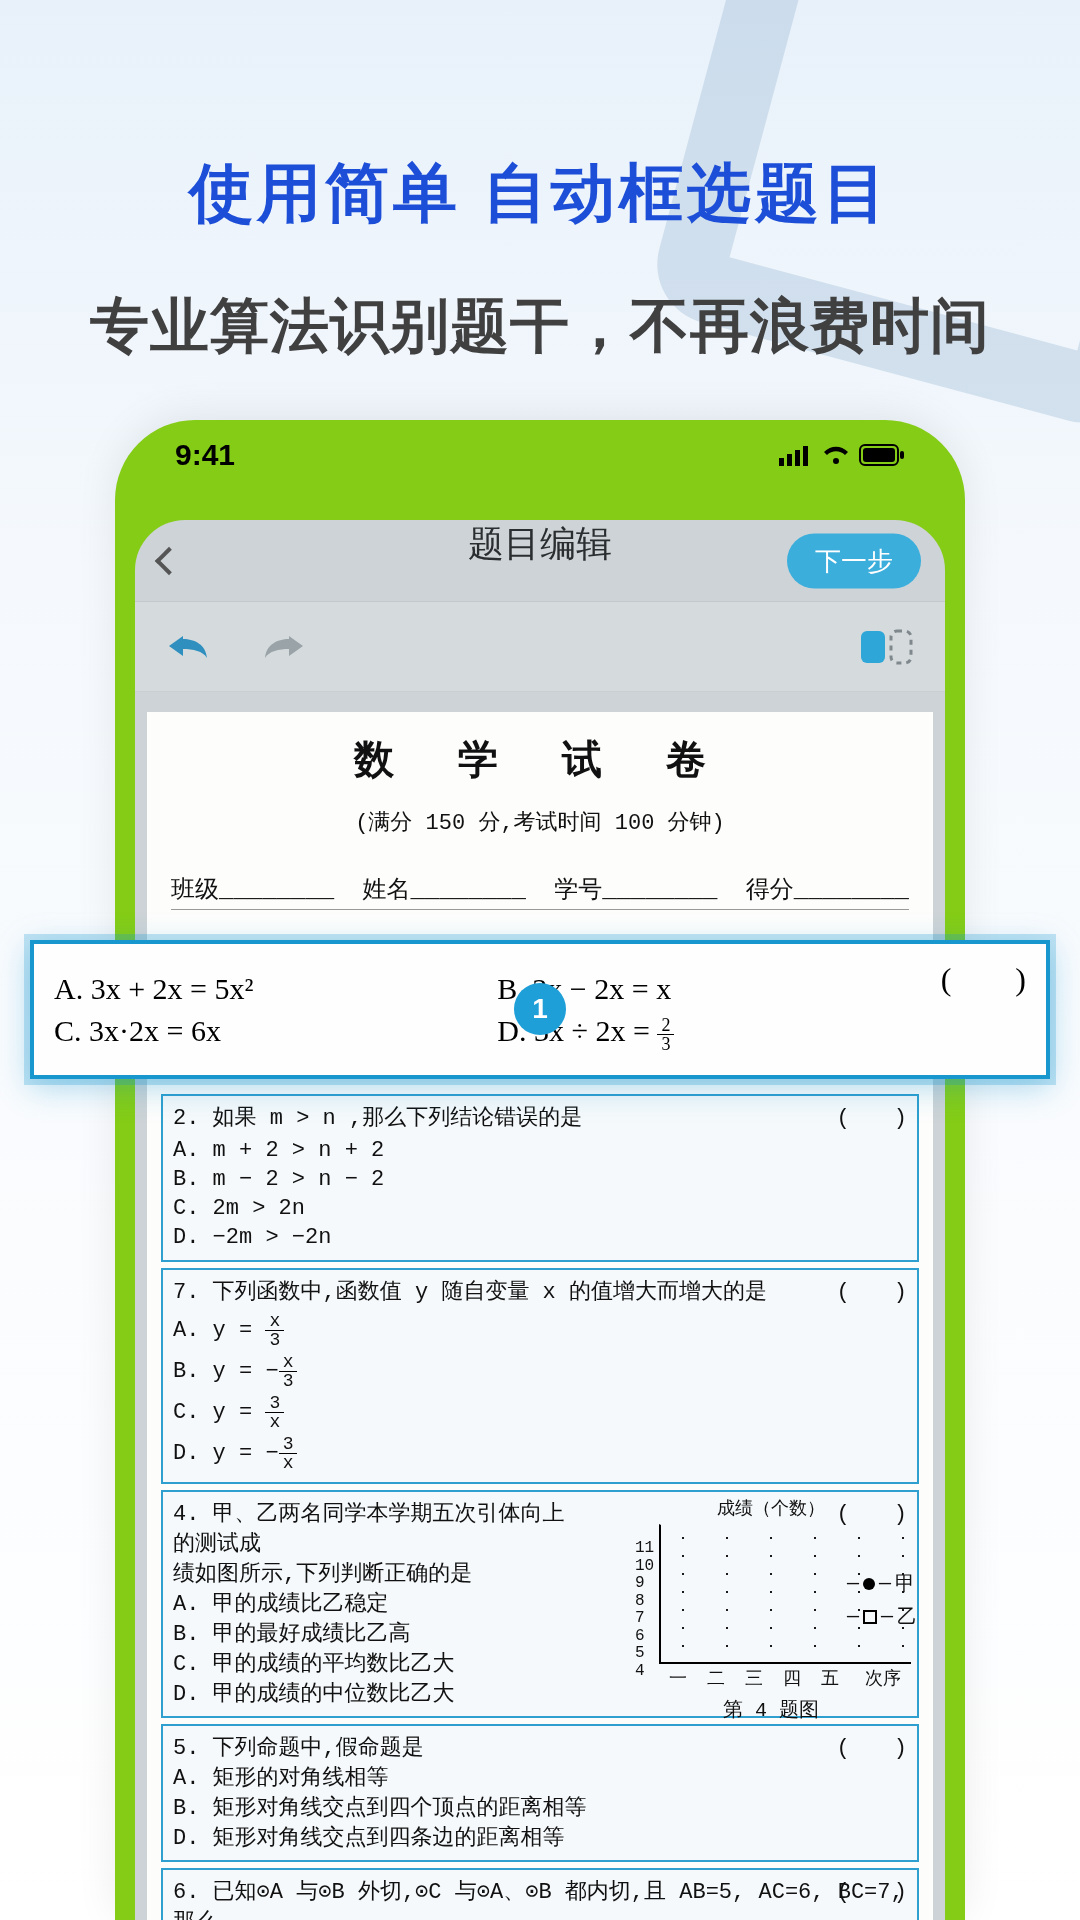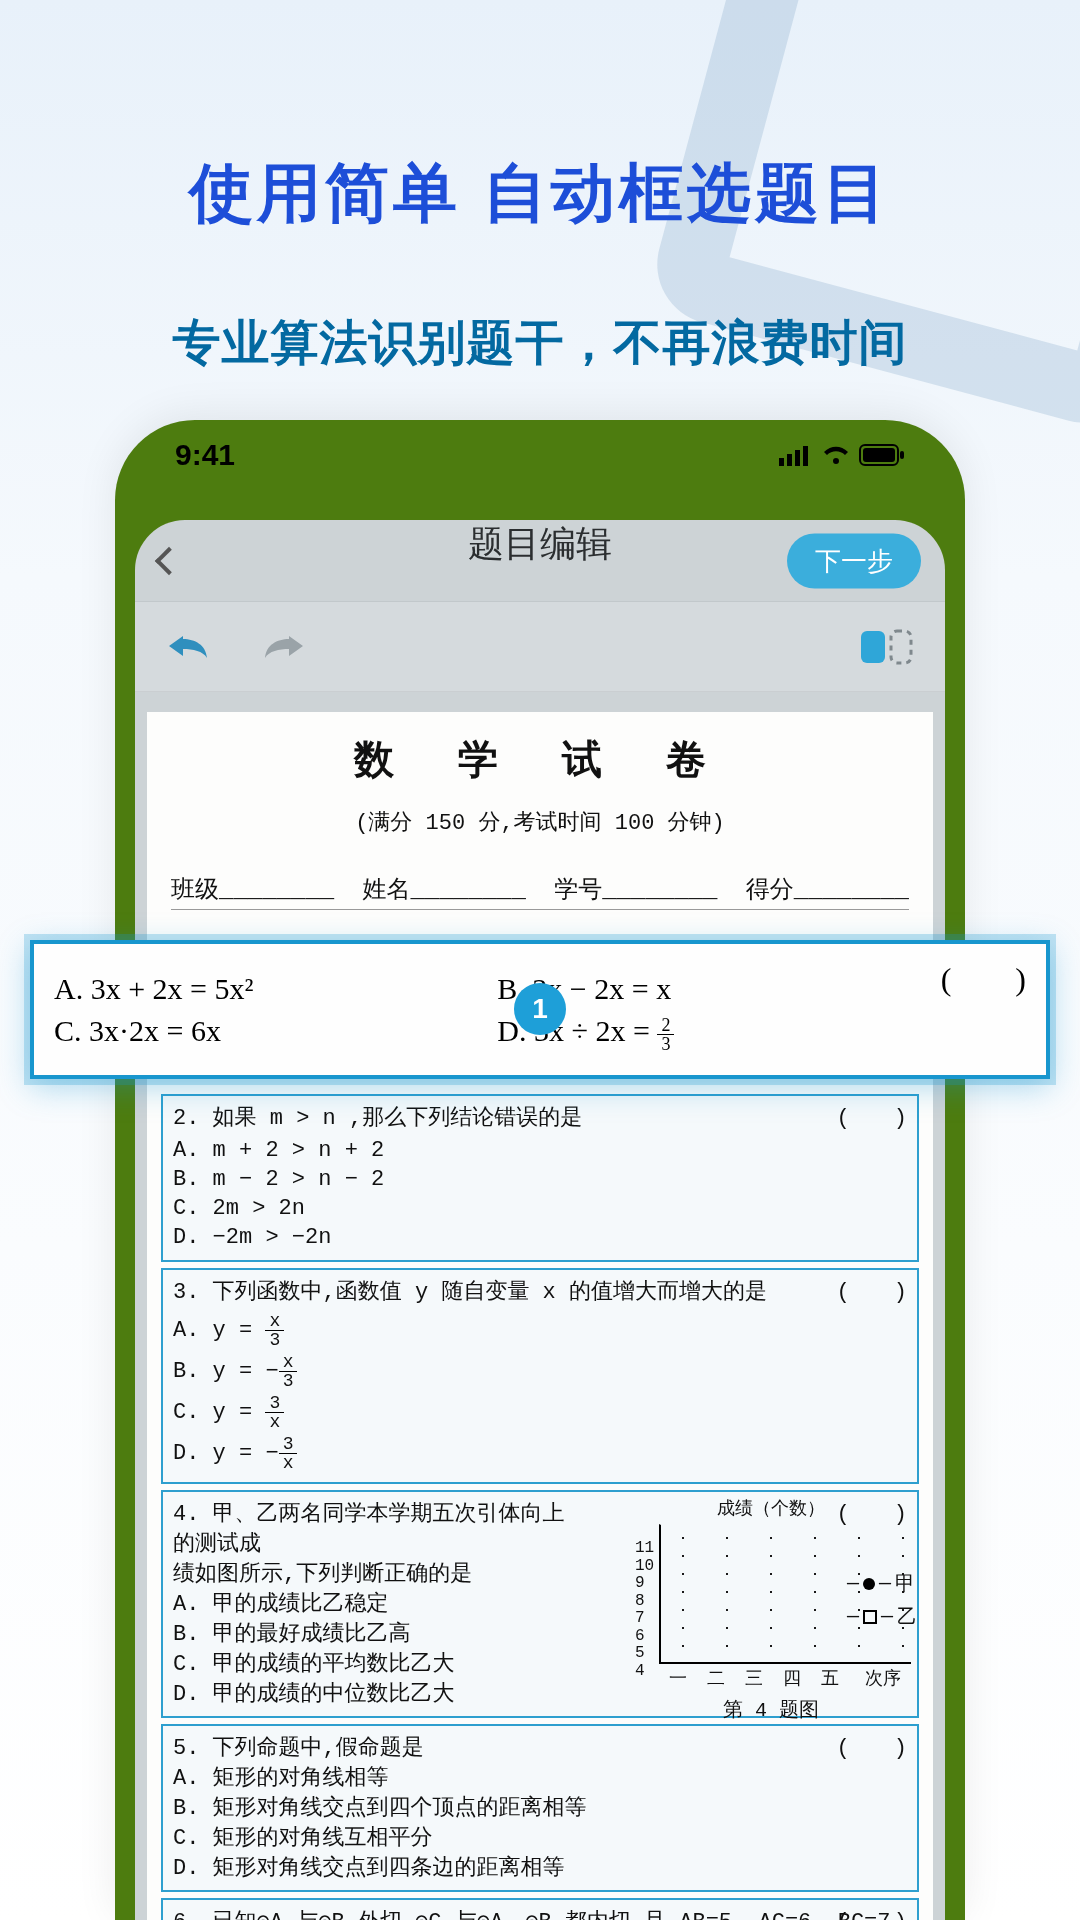--- a/index.html
+++ b/index.html
@@ -17,28 +17,28 @@
     transform: rotate(15deg);
     z-index: 0;
   }
   .hero {
     position: relative;
     z-index: 1;
     text-align: center;
     padding-top: 150px;
   }
   .hero h1 { font-size: 64px; font-weight: 900; letter-spacing: 4px; color:#1d4ed8; }
-  .hero h2 { font-size: 48px; font-weight: 800; margin-top: 74px; color:#0369a1; letter-spacing:1px;}
+  .hero h2 { font-size: 59px; font-weight: 800; margin-top: 50px; color:#404040; letter-spacing:1px;}
   .phone-wrap {
     position: absolute;
     left: 50%; transform: translateX(-50%);
     top: 420px;
     width: 850px;
     height: 1500px;
-    background:#4d7c0f;
+    background:#84cc16;
     border-radius: 80px 80px 0 0;
     box-shadow: 0 -5px 40px rgba(0,0,0,.08);
     z-index:1;
     overflow: hidden;
   }
   .statusbar {
     height: 70px;
     display:flex; align-items:center; justify-content:space-between;
     padding: 0 60px;
     font-size: 30px; font-weight:700;
@@ -247,21 +247,21 @@
         <div class="opts">
           <div>A.  m + 2 &gt; n + 2</div>
           <div>B.  m − 2 &gt; n − 2</div>
           <div>C.  2m &gt; 2n</div>
           <div>D.  −2m &gt; −2n</div>
         </div>
       </div>
 
       <div class="qbox four">
         <span class="paren">(　　)</span>
-        <div>3.  下列函数中,函数值 y 随自变量 x 的值增大而增大的是</div>
+        <div>7.  下列函数中,函数值 y 随自变量 x 的值增大而增大的是</div>
         <div class="opts">
           <div><span>A.  y = </span><span class="frac">
                 <span class="num">x</span>
                 <span class="den">3</span>
               </span></div>
           <div><span>B.  y = −</span><span class="frac">
                 <span class="num">x</span>
                 <span class="den">3</span>
               </span></div>
           <div><span>C.  y = </span><span class="frac">
@@ -326,21 +326,20 @@
           </div>
           <div class="chart-caption">第 4 题图</div>
         </div>
       </div>
 
       <div class="qbox">
         <span class="paren">(　　)</span>
         <div>5.  下列命题中,假命题是</div>
         <div>A.  矩形的对角线相等</div>
         <div>B.  矩形对角线交点到四个顶点的距离相等</div>
-        <div>C.  矩形的对角线互相平分</div>
         <div>D.  矩形对角线交点到四条边的距离相等</div>
       </div>
 
       <div class="qbox">
         <span class="paren">(　　)</span>
         <div>6.  已知⊙A 与⊙B 外切,⊙C 与⊙A、⊙B 都内切,且 AB=5, AC=6, BC=7,那么</div>
         <div>⊙C 的半径长是</div>
       </div>
 
     </div>

